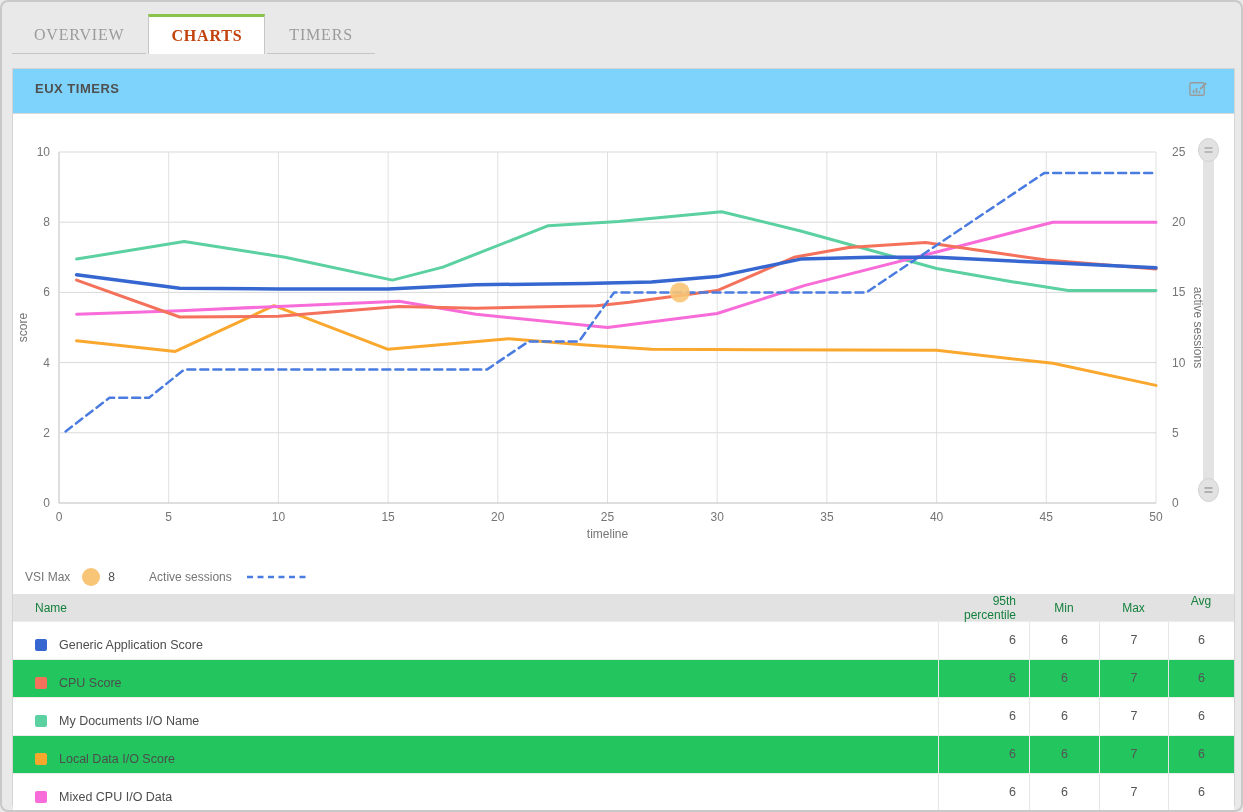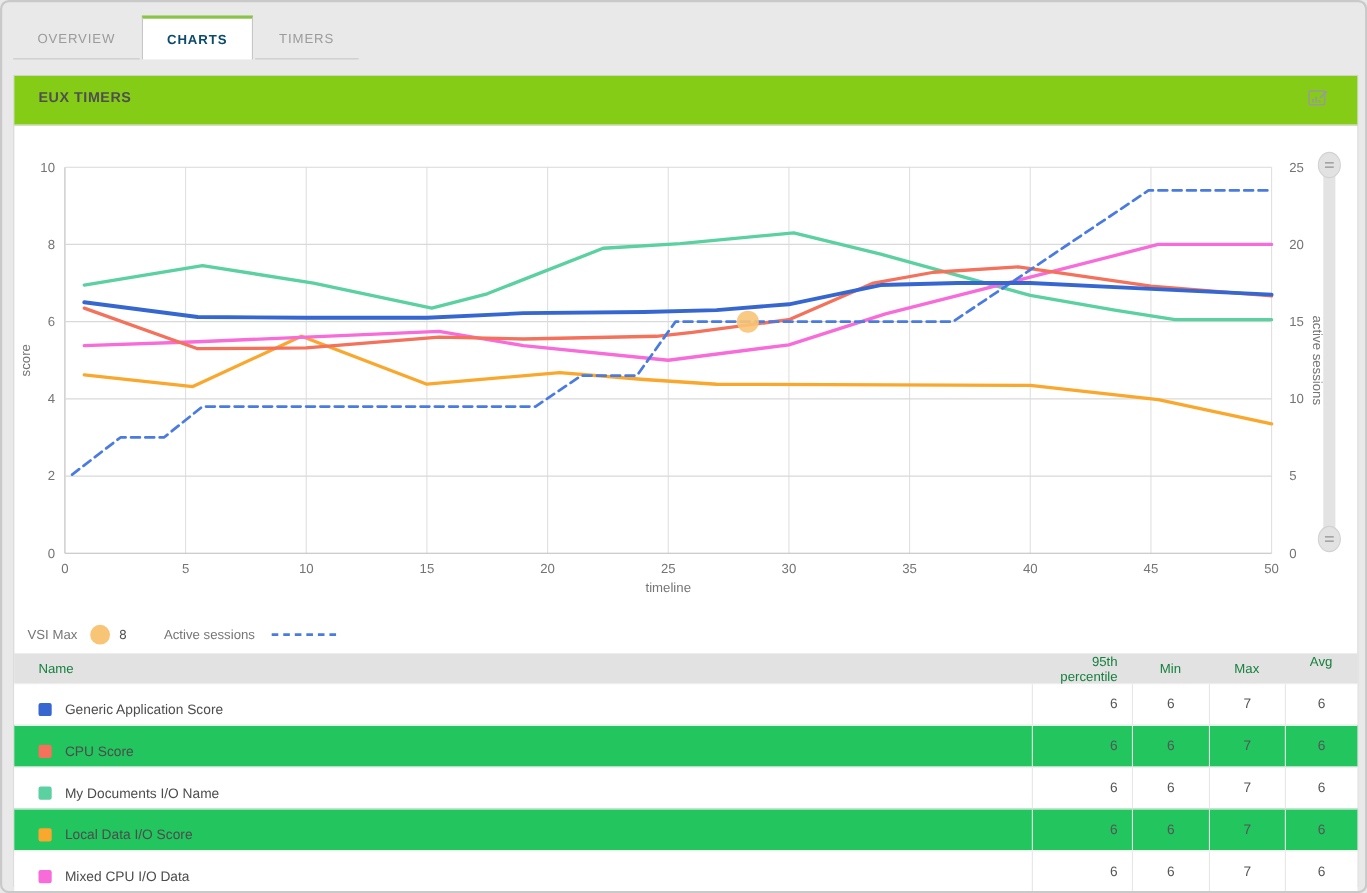--- a/index.html
+++ b/index.html
@@ -6,35 +6,35 @@
   body{
     width:1243px;height:812px;position:relative;overflow:hidden;
     background:#e9e9e9;
     border:2px solid #c9c9c9;border-radius:8px;box-sizing:border-box;
     font-family:"Liberation Sans", sans-serif;
   }
   
   .tabbar{position:absolute;left:10px;top:12px;display:flex;align-items:flex-end;}
   .tab{
     height:38px;box-sizing:border-box;display:flex;align-items:center;justify-content:center;
-    padding:0 22px;font-size:12px;letter-spacing:.8px;color:#9b9b9b;
-    border-bottom:1px solid #c6c6c6;margin-right:2px;cursor:pointer;
+    padding:0 22px;font-size:16px;letter-spacing:.8px;color:#9b9b9b;
+    border-bottom:1px solid #c6c6c6;margin-right:2px;cursor:pointer;font-family:Liberation Serif, serif;
   }
   .tab.active{
-    background:#ffffff;color:#0c4a6e;font-weight:bold;
+    background:#ffffff;color:#c2410c;font-weight:bold;
     border:1px solid #c6c6c6;border-bottom:none;
     border-top:3px solid #8BC34A;height:40px;
   }
   
   .panel{
     position:absolute;left:10px;top:66px;width:1223px;height:738px;
     background:#ffffff;border:1px solid #d4d4d4;box-sizing:border-box;
   }
   .panel-header{
-    height:45px;background:#84cc16;border-bottom:1px solid #d8d8d8;
+    height:45px;background:#7dd3fc;border-bottom:1px solid #d8d8d8;
     display:flex;align-items:center;justify-content:space-between;
     padding:0 24px 5px 22px;box-sizing:border-box;
   }
   .panel-title{font-size:13px;font-weight:bold;color:#4f4f4f;letter-spacing:.5px;}
   .icon-btn{width:24px;height:24px;display:flex;align-items:center;justify-content:center;cursor:pointer;}
   
   .chart-wrap{position:relative;width:1221px;height:445px;}
   
   .legend{height:35px;display:flex;align-items:center;padding-left:12px;}
   .legend .lbl{font-size:12px;color:#757575;}

